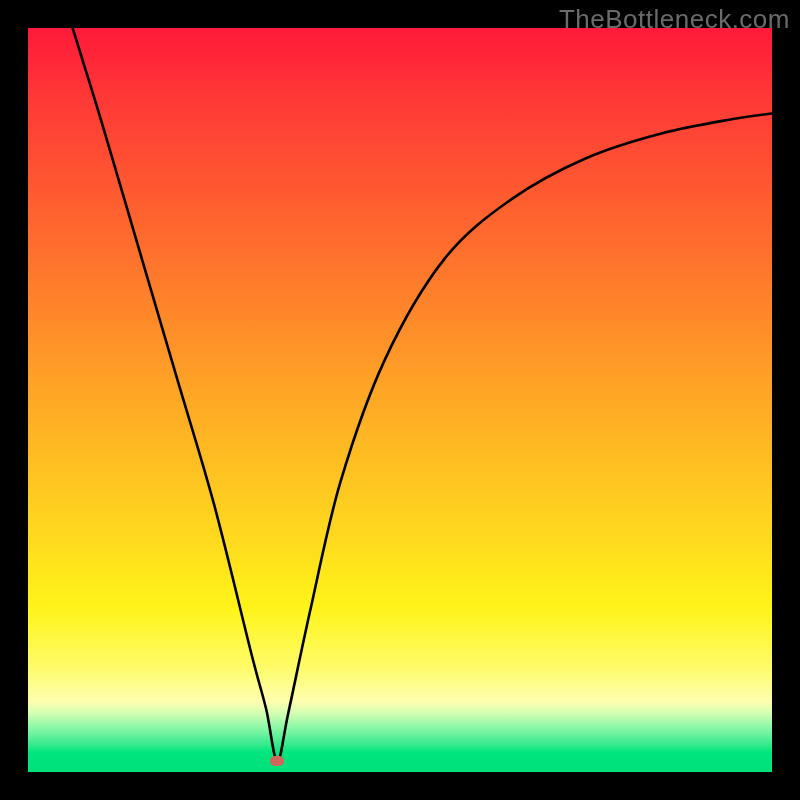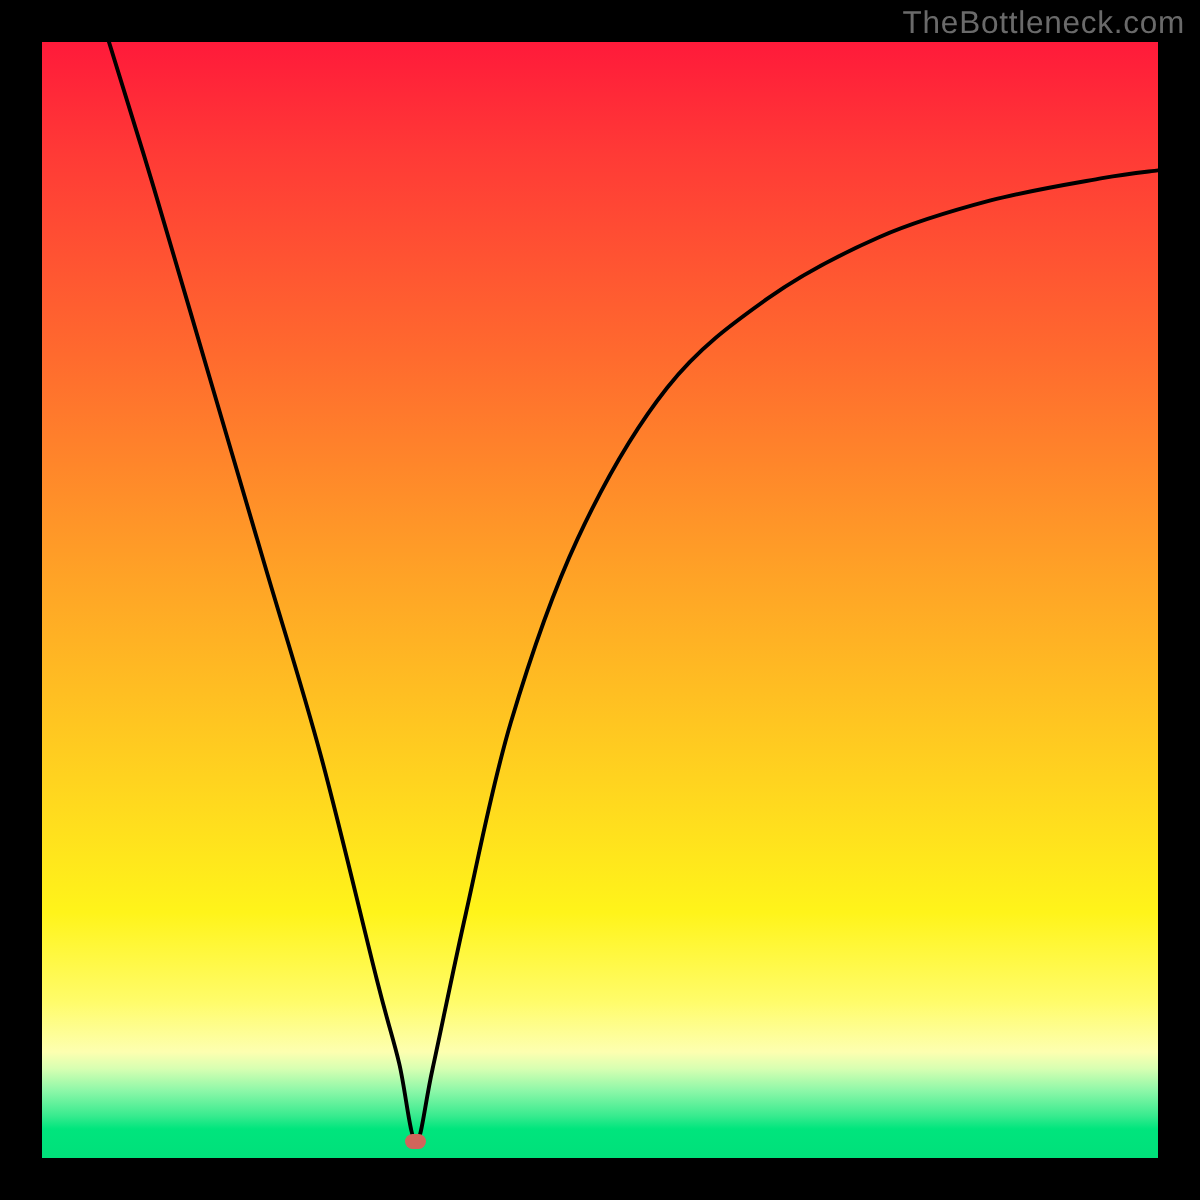--- a/index.html
+++ b/index.html
@@ -15,21 +15,21 @@
     position: relative;
     width: 800px;
     height: 800px;
     background: #000;
   }
   .watermark {
     position: absolute;
     top: 4px;
     right: 10px;
     color: #6a6a6a;
-    font-size: 21px;
+    font-size: 26px;
     font-weight: 400;
     letter-spacing: 0.5px;
     z-index: 10;
   }
   .plot-outer {
     position: absolute;
     left: 28px;
     top: 28px;
     width: 744px;
     height: 744px;

